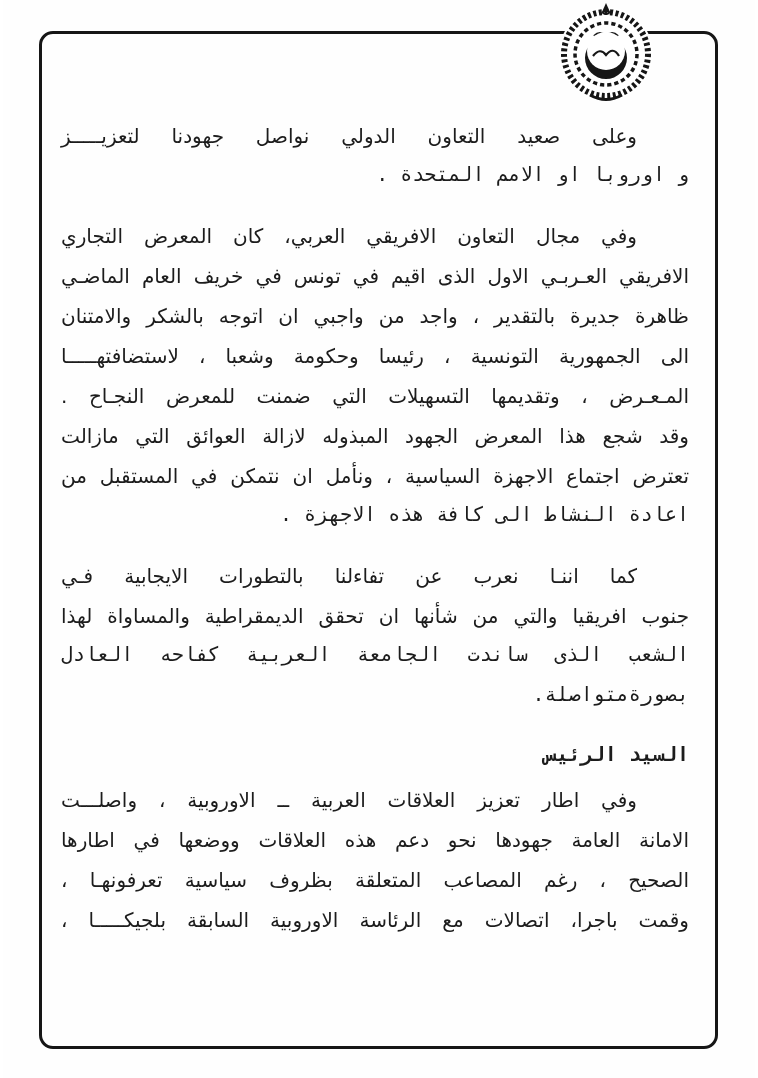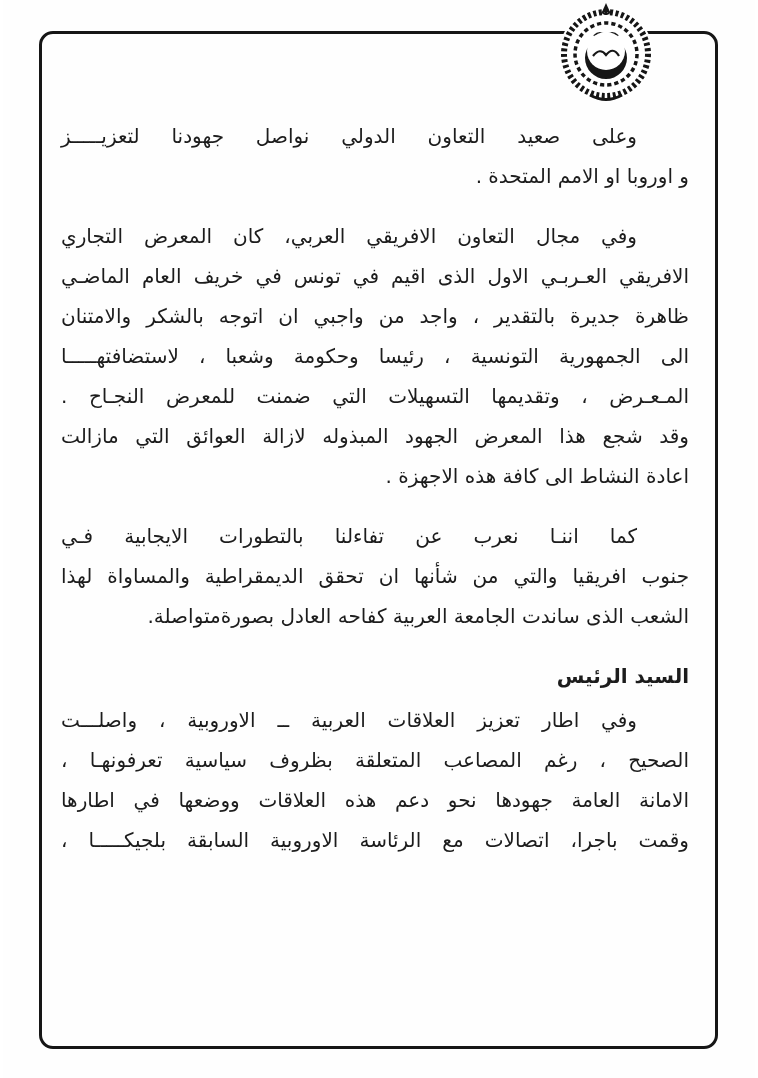--- a/index.html
+++ b/index.html
@@ -44,20 +44,21 @@
   .para {
     margin: 0 0 20px 0;
   }
   .line {
     line-height: 40px;
     text-align: justify;
     text-align-last: justify;
   }
   .line.last {
     text-align-last: right;
+    font-family: Liberation Mono, monospace;
   }
   .para:not(.heading) .line:first-child {
     padding-right: 52px;
   }
   .para.heading {
     margin: 2px 0 4px 0;
   }
   .para.heading .line {
     font-weight: bold;
     text-align-last: right;
@@ -98,31 +99,32 @@
         <div class="line">وعلى صعيد التعاون الدولي نواصل جهودنا لتعزيـــــز</div>
         <div class="line last">و اوروبا او الامم المتحدة .</div>
       </div>
       <div class="para">
         <div class="line">وفي مجال التعاون الافريقي العربي، كان المعرض التجاري</div>
         <div class="line">الافريقي العـربـي الاول الذى اقيم في تونس في خريف العام الماضـي</div>
         <div class="line">ظاهرة جديرة بالتقدير ، واجد من واجبي ان اتوجه بالشكر والامتنان</div>
         <div class="line">الى الجمهورية التونسية ، رئيسا وحكومة وشعبا ، لاستضافتهـــــا</div>
         <div class="line">المـعـرض ،  وتقديمها التسهيلات التي ضمنت للمعرض  النجـاح .</div>
         <div class="line">وقد شجع هذا المعرض الجهود المبذوله لازالة العوائق التي مازالت</div>
+        <div class="line">تعترض اجتماع الاجهزة السياسية ، ونأمل ان نتمكن في المستقبل من</div>
         <div class="line last">اعادة النشاط الى كافة هذه الاجهزة .</div>
       </div>
       <div class="para">
         <div class="line">كما اننـا نعرب عن تفاءلنا بالتطورات الايجابية فـي</div>
         <div class="line">جنوب افريقيا والتي من شأنها ان تحقق الديمقراطية والمساواة لهذا</div>
         <div class="line last">الشعب الذى ساندت الجامعة العربية كفاحه العادل بصورةمتواصلة.</div>
       </div>
       <div class="para heading">
         <div class="line last">السيد الرئيس</div>
       </div>
       <div class="para">
         <div class="line">وفي اطار تعزيز العلاقات العربية ــ الاوروبية ، واصلـــت</div>
+        <div class="line">الامانة العامة جهودها نحو دعم هذه العلاقات ووضعها في اطارها</div>
         <div class="line">الصحيح ،  رغم المصاعب المتعلقة بظروف سياسية تعرفونهـا ،</div>
-        <div class="line">الامانة العامة جهودها نحو دعم هذه العلاقات ووضعها في اطارها</div>
         <div class="line">وقمت باجرا، اتصالات مع الرئاسة الاوروبية السابقة بلجيكـــــا ،</div>
       </div>
     </div>
 
 </div>
 
 </body></html>

